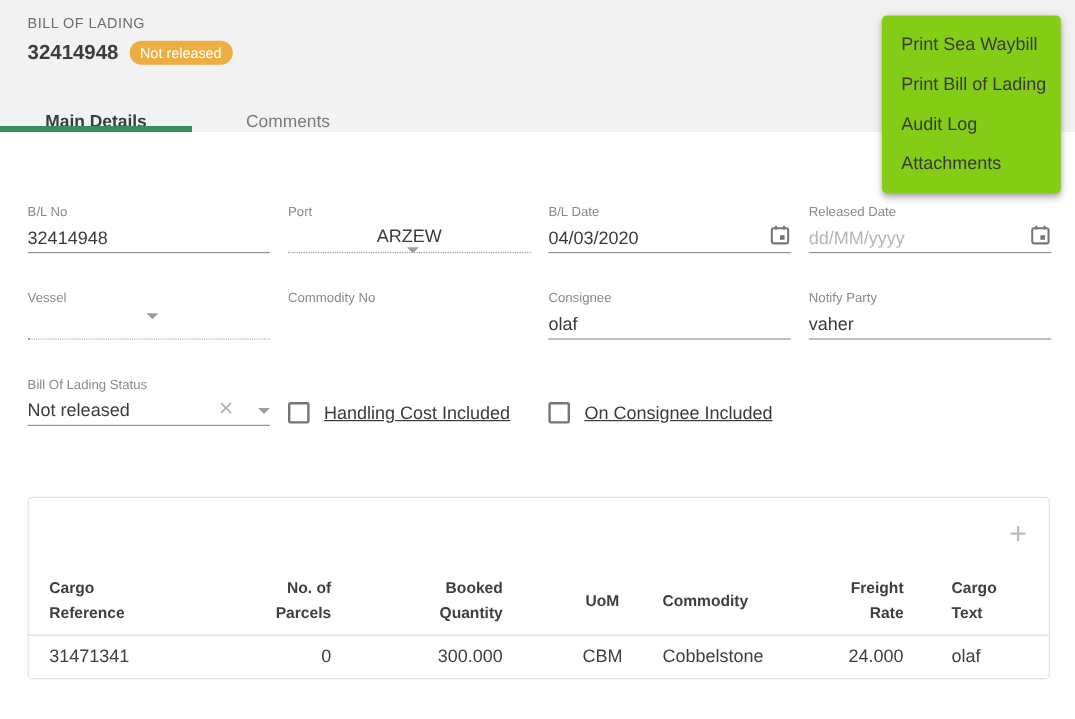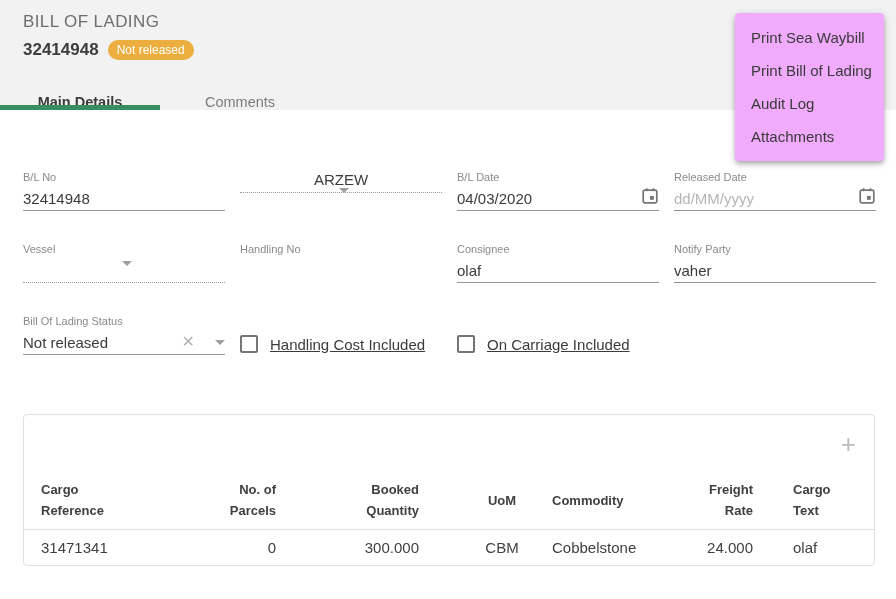--- a/index.html
+++ b/index.html
@@ -13,21 +13,21 @@
   }
 
   
   .band {
     position: relative;
     height: 110px;
     background: #f2f2f2;
     padding: 12px 0 0 23px;
   }
   .band-title {
-    font-size: 17px;
+    font-size: 12px;
     color: #6e6e6e;
     letter-spacing: 0.4px;
   }
   .band-number-row {
     margin-top: 8px;
     display: flex;
     align-items: center;
     gap: 9px;
   }
   .band-number {
@@ -68,21 +68,21 @@
     height: 5px;
     background: #388e63;
   }
 
   
   .menu {
     position: absolute;
     top: 13px;
     left: 735px;
     width: 149px;
-    background: #f0abfc;
+    background: #84cc16;
     border-radius: 4px;
     box-shadow: 0 2px 4px -1px rgba(0,0,0,.2), 0 4px 5px 0 rgba(0,0,0,.14), 0 1px 10px 0 rgba(0,0,0,.12);
     padding: 8px 0;
     z-index: 10;
   }
   .menu-item {
     height: 33px;
     display: flex;
     align-items: center;
     padding-left: 16px;
@@ -242,20 +242,21 @@
 <div class="form">
 
   <div class="form-row">
     <div class="field">
       <label class="f-label">B/L No</label>
       <div class="f-control u-solid">
         <input class="f-input" value="32414948" style="">
       </div>
     </div>
     <div class="field">
+      <label class="f-label">Port</label>
       <div class="f-control u-dotted">
         <span class="f-value">ARZEW</span>
         <span class="arrow-down"></span>
       </div>
     </div>
     <div class="field">
       <label class="f-label">B/L Date</label>
       <div class="f-control u-solid">
         <input class="f-input" value="04/03/2020" style="">
         <span class="cal-icon">
@@ -285,21 +286,21 @@
   </div>
 
   <div class="form-row">
     <div class="field">
       <label class="f-label">Vessel</label>
       <div class="f-control u-dotted">
         <span class="arrow-down"></span>
       </div>
     </div>
     <div class="field">
-      <label class="f-label">Handling No</label>
+      <label class="f-label">Commodity No</label>
     </div>
     <div class="field">
       <label class="f-label">Consignee</label>
       <div class="f-control u-solid">
         <input class="f-input" value="olaf" style="">
       </div>
     </div>
     <div class="field">
       <label class="f-label">Notify Party</label>
       <div class="f-control u-solid">
@@ -316,21 +317,21 @@
         <span class="clear-x">✕</span>
         <span class="arrow-down"></span>
       </div>
     </div>
     <div class="checkbox-field">
       <span class="cb-box"></span>
       <span class="cb-label">Handling Cost Included</span>
     </div>
     <div class="checkbox-field">
       <span class="cb-box"></span>
-      <span class="cb-label">On Carriage Included</span>
+      <span class="cb-label">On Consignee Included</span>
     </div>
   </div>
 
 </div>
 
 <div class="card">
   <div class="card-toolbar">
     <span class="add-plus">+</span>
   </div>
   <table class="cargo">

